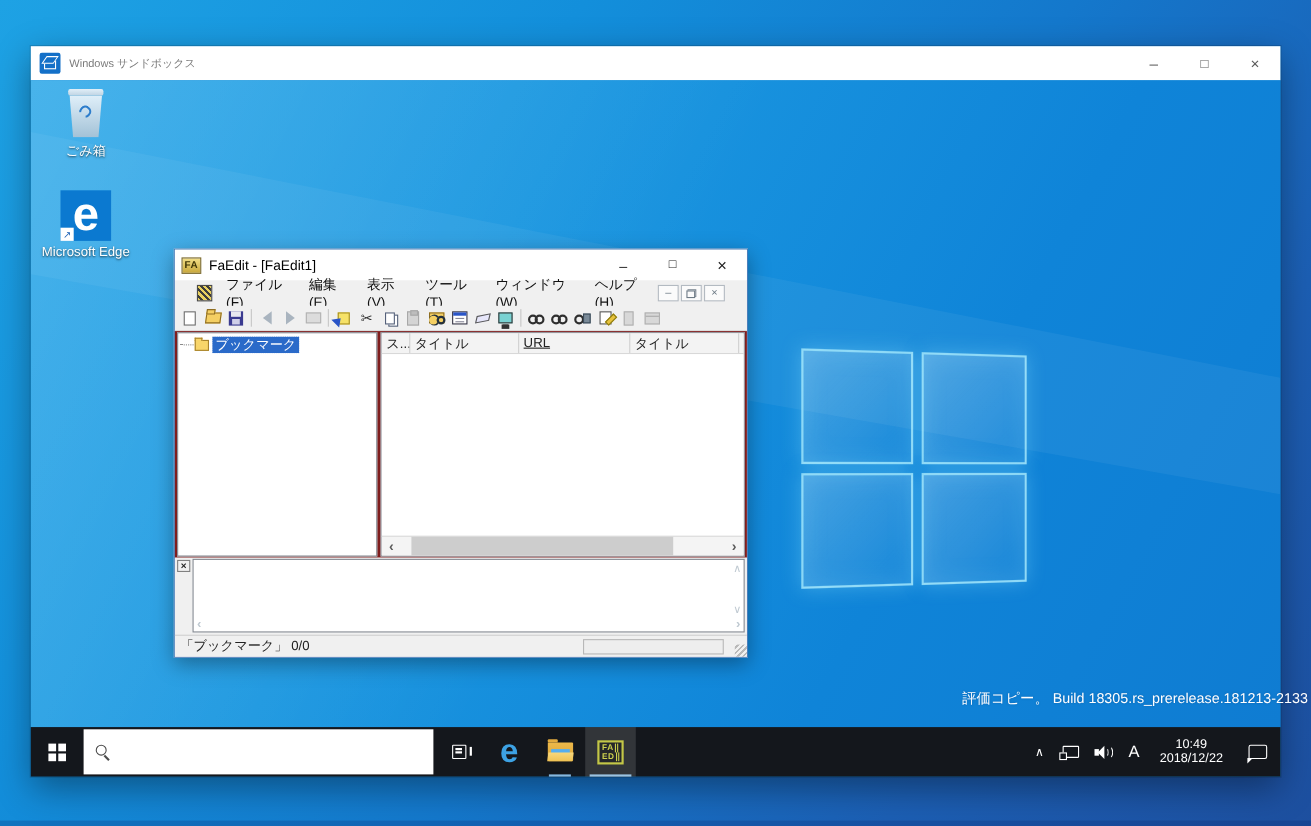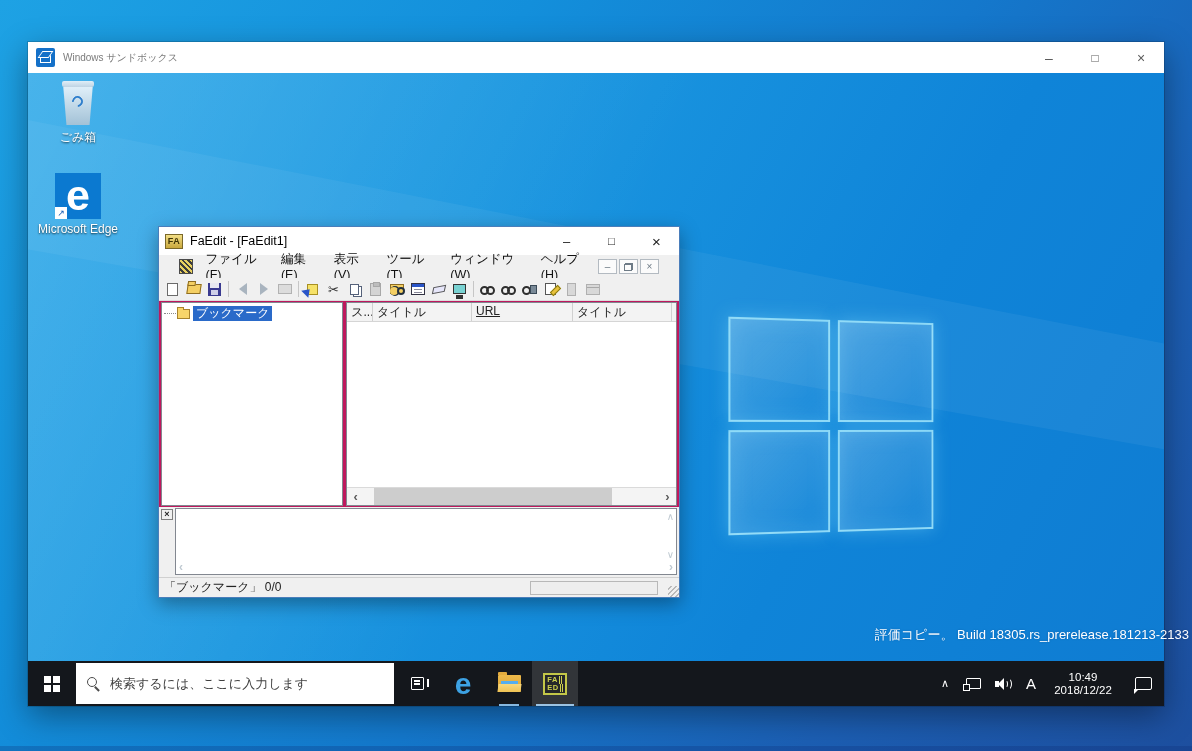--- a/index.html
+++ b/index.html
@@ -121,21 +121,21 @@
   .i-plugcheck { width:15px; height:10px; }
   .i-plugcheck::before { content:""; position:absolute; left:0; top:2px; width:5px; height:5px; border:2px solid #2e2e2e; border-radius:50%; }
   .i-plugcheck::after { content:""; position:absolute; right:0; top:1px; width:5px; height:7px; background:#7a8a98; border:1px solid #3a4a58; }
   .i-editnote { width:11px; height:12px; background:#fff; border:1px solid #555; }
   .i-editnote::after { content:""; position:absolute; right:-3px; bottom:-2px; width:3px; height:9px; background:#e8c23c; border:1px solid #8a7a10; transform:rotate(45deg); }
   .i-updis { width:9px; height:13px; background:#d8d8d8; border:1px solid #b0b0b0; }
   .i-bookdis { width:14px; height:11px; background:#d8d8d8; border:1px solid #b0b0b0; }
   .i-bookdis::before { content:""; position:absolute; left:0; top:2px; width:12px; height:1px; background:#a8a8a8; }
 
   
-  .fa-body { flex:1 1 auto; display:flex; background:#be185d; padding:1px 2px; gap:3px; min-height:0; }
+  .fa-body { flex:1 1 auto; display:flex; background:#7f1d1d; padding:1px 2px; gap:3px; min-height:0; }
   .fa-tree { width:184px; background:#fff; border:1px solid #828790; padding:2px 0 0 2px; }
   .tree-row { display:flex; align-items:center; height:17px; }
   .tree-dots { width:12px; border-top:1px dotted #8a8a8a; margin-right:1px; }
   .tree-folder { width:13px; height:10px; background:#f8d56a; border:1px solid #a8832c; position:relative; margin-right:3px; }
   .tree-folder::before { content:""; position:absolute; left:-1px; top:-3px; width:5px; height:2px; background:#f8d56a; border:1px solid #a8832c; border-bottom:none; }
   .tree-label { background:#2a6ac9; color:#fff; padding:0 3px; height:15px; line-height:15px; outline:1px dotted rgba(255,255,255,.9); }
 
   .fa-list { flex:1 1 auto; background:#fff; border:1px solid #828790; display:flex; flex-direction:column; min-width:0; }
   .list-header { flex:0 0 18px; display:flex; background:#f3f3f3; border-bottom:1px solid #d5d5d5; }
   .col { border-right:1px solid #d0d0d0; padding:1px 0 0 4px; font-size:12px; color:#222; overflow:hidden; white-space:nowrap; }
@@ -404,21 +404,20 @@
       <div class="tb-btn start">
         <span class="winflag">
             <span></span>
             <span></span>
             <span></span>
             <span></span>
           </span>
       </div>
       <div class="searchbox">
         <span class="mag"></span>
-        <input type="text" placeholder="検索するには、ここに入力します" style="">
       </div>
       <div class="tb-btn taskview">
         <span class="tv"></span>
       </div>
       <div class="tb-btn edgebtn">
         <span class="e">e</span>
       </div>
       <div class="tb-btn explorer">
         <span class="ex-folder">
           <span class="ex-back"></span>

